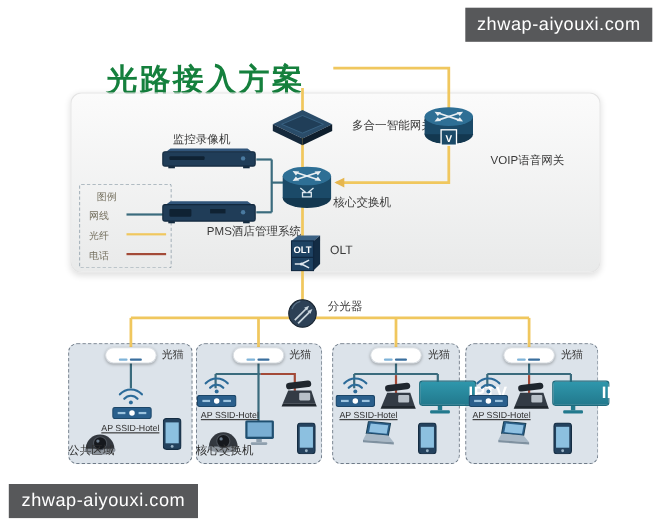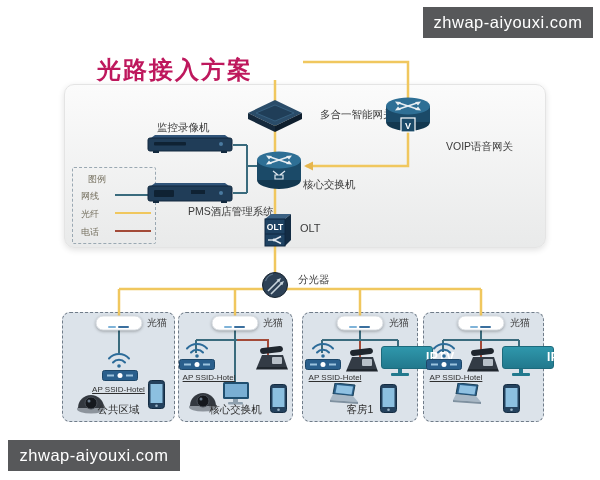--- a/index.html
+++ b/index.html
@@ -4,22 +4,22 @@
 <style>
   * { margin:0; padding:0; box-sizing:border-box; }
   body { background:#ffffff; font-family:"Liberation Sans","DejaVu Sans",sans-serif; }
   .page { position:relative; width:600px; height:480px; background:#ffffff; overflow:hidden; }
 
   .wm { position:absolute; background:#57585a; color:#ffffff; font-size:16.5px;
         display:flex; align-items:center; justify-content:center; letter-spacing:0.5px; }
   .wm-top { left:423px; top:7px; width:170px; height:31px; }
   .wm-bottom { left:8px; top:440px; width:172px; height:31px; }
 
-  .title { position:absolute; left:97px; top:54px; font-size:24px; font-weight:bold;
-           color:#be185d; letter-spacing:2px; white-space:nowrap; }
+  .title { position:absolute; left:97px; top:54px; font-size:28px; font-weight:bold;
+           color:#15803d; letter-spacing:2px; white-space:nowrap; }
 
   .panel { position:absolute; left:64px; top:84px; width:482px; height:164px;
            background:linear-gradient(180deg,#fbfbfb,#e9eaea); border:1px solid #e4e4e4;
            border-radius:10px; box-shadow:0 2px 6px rgba(0,0,0,0.12); }
 
   .zone { position:absolute; top:312px; height:110px; background:#dce3ea;
           border:1.5px dashed #707c89; border-radius:8px; }
   .zone-1 { left:62px;  width:113px; }
   .zone-2 { left:178px; width:115px; }
   .zone-3 { left:302px; width:116px; }
@@ -30,27 +30,27 @@
   .dev { position:absolute; line-height:0; }
   .lbl { position:absolute; font-size:10.5px; color:#3a3a3a; white-space:nowrap; line-height:1.2; }
 
   .zone-layer { position:absolute; top:312px; height:110px; }
   .zl-1 { left:62px;  width:113px; }
   .zl-2 { left:178px; width:115px; }
   .zl-3 { left:302px; width:116px; }
   .zl-4 { left:423px; width:121px; }
 
   .modem { filter:drop-shadow(0 1px 1.5px rgba(0,0,0,0.3)); }
-  .area-label { position:absolute; bottom:5px; left:0; width:100%; text-align:center;
+  .area-label { position:absolute; bottom:5px; left:0; width:100%; 
                 font-size:10.5px; color:#2f2f2f; }
   .ap-label { position:absolute; font-size:8px; color:#2f2f2f; white-space:nowrap;text-decoration:underline; }
 
   .iptv { position:absolute; width:38px; text-align:center; }
   .iptv-screen { width:52px; height:23px; background:linear-gradient(180deg,#2f97ac,#22798d);
-                 border:1px solid #1d6a7c; border-radius:3px; color:#ffffff; font-size:12px;
+                 border:1px solid #1d6a7c; border-radius:3px; color:#ffffff; font-size:15px;
                  font-weight:bold; line-height:21px; letter-spacing:0.5px;padding-left:44px; }
   .iptv-neck { width:4px; height:4px; background:#22798d; margin:0 auto; }
   .iptv-base { width:18px; height:3px; background:#22798d; border-radius:1px; margin:0 auto; }
 
   .legend { position:absolute; left:72px; top:167px; width:84px; height:77px;
             border:1px dashed #9aa8b2; border-radius:2px; }
   .legend-title { position:absolute; left:15px; top:5px; width:100%; text-align:left;
                   font-size:9px; color:#75705f; }
   .legend-row { position:absolute; left:8px; height:10px; font-size:9px; color:#75705f; }
   .legend-swatch { position:absolute; left:34px; top:3.5px; width:36px; height:2.5px; }
@@ -378,21 +378,20 @@
         <polygon points="2,17 30,19 30,21 2,19" fill="#7f91a0"></polygon>
       </svg>
     </div>
     <div class="dev" style="left:78px; top:72px;">
       <svg width="17" height="29">
         <rect x="0.5" y="0.5" width="16" height="28" rx="3" fill="#24425e" stroke="#142c42"></rect>
         <rect x="2.5" y="4" width="12" height="19" fill="#8cc0e0"></rect>
         <circle cx="8.5" cy="25.8" r="1.3" fill="#9ab3c6"></circle>
       </svg>
     </div>
-    <div class="area-label">客房1</div>
   </div>
 
   <div class="zone-layer zl-4">
     <div class="dev modem" style="left:34px; top:3px;">
       <svg width="48" height="16">
         <rect x="1" y="1" width="46" height="14" rx="7" fill="#ffffff" stroke="#d8dde2"></rect>
         <rect x="13" y="11" width="8" height="2" rx="1" fill="#7fb3d8"></rect>
         <rect x="23" y="11" width="11" height="2" rx="1" fill="#3a6f9e"></rect>
       </svg>
     </div>

